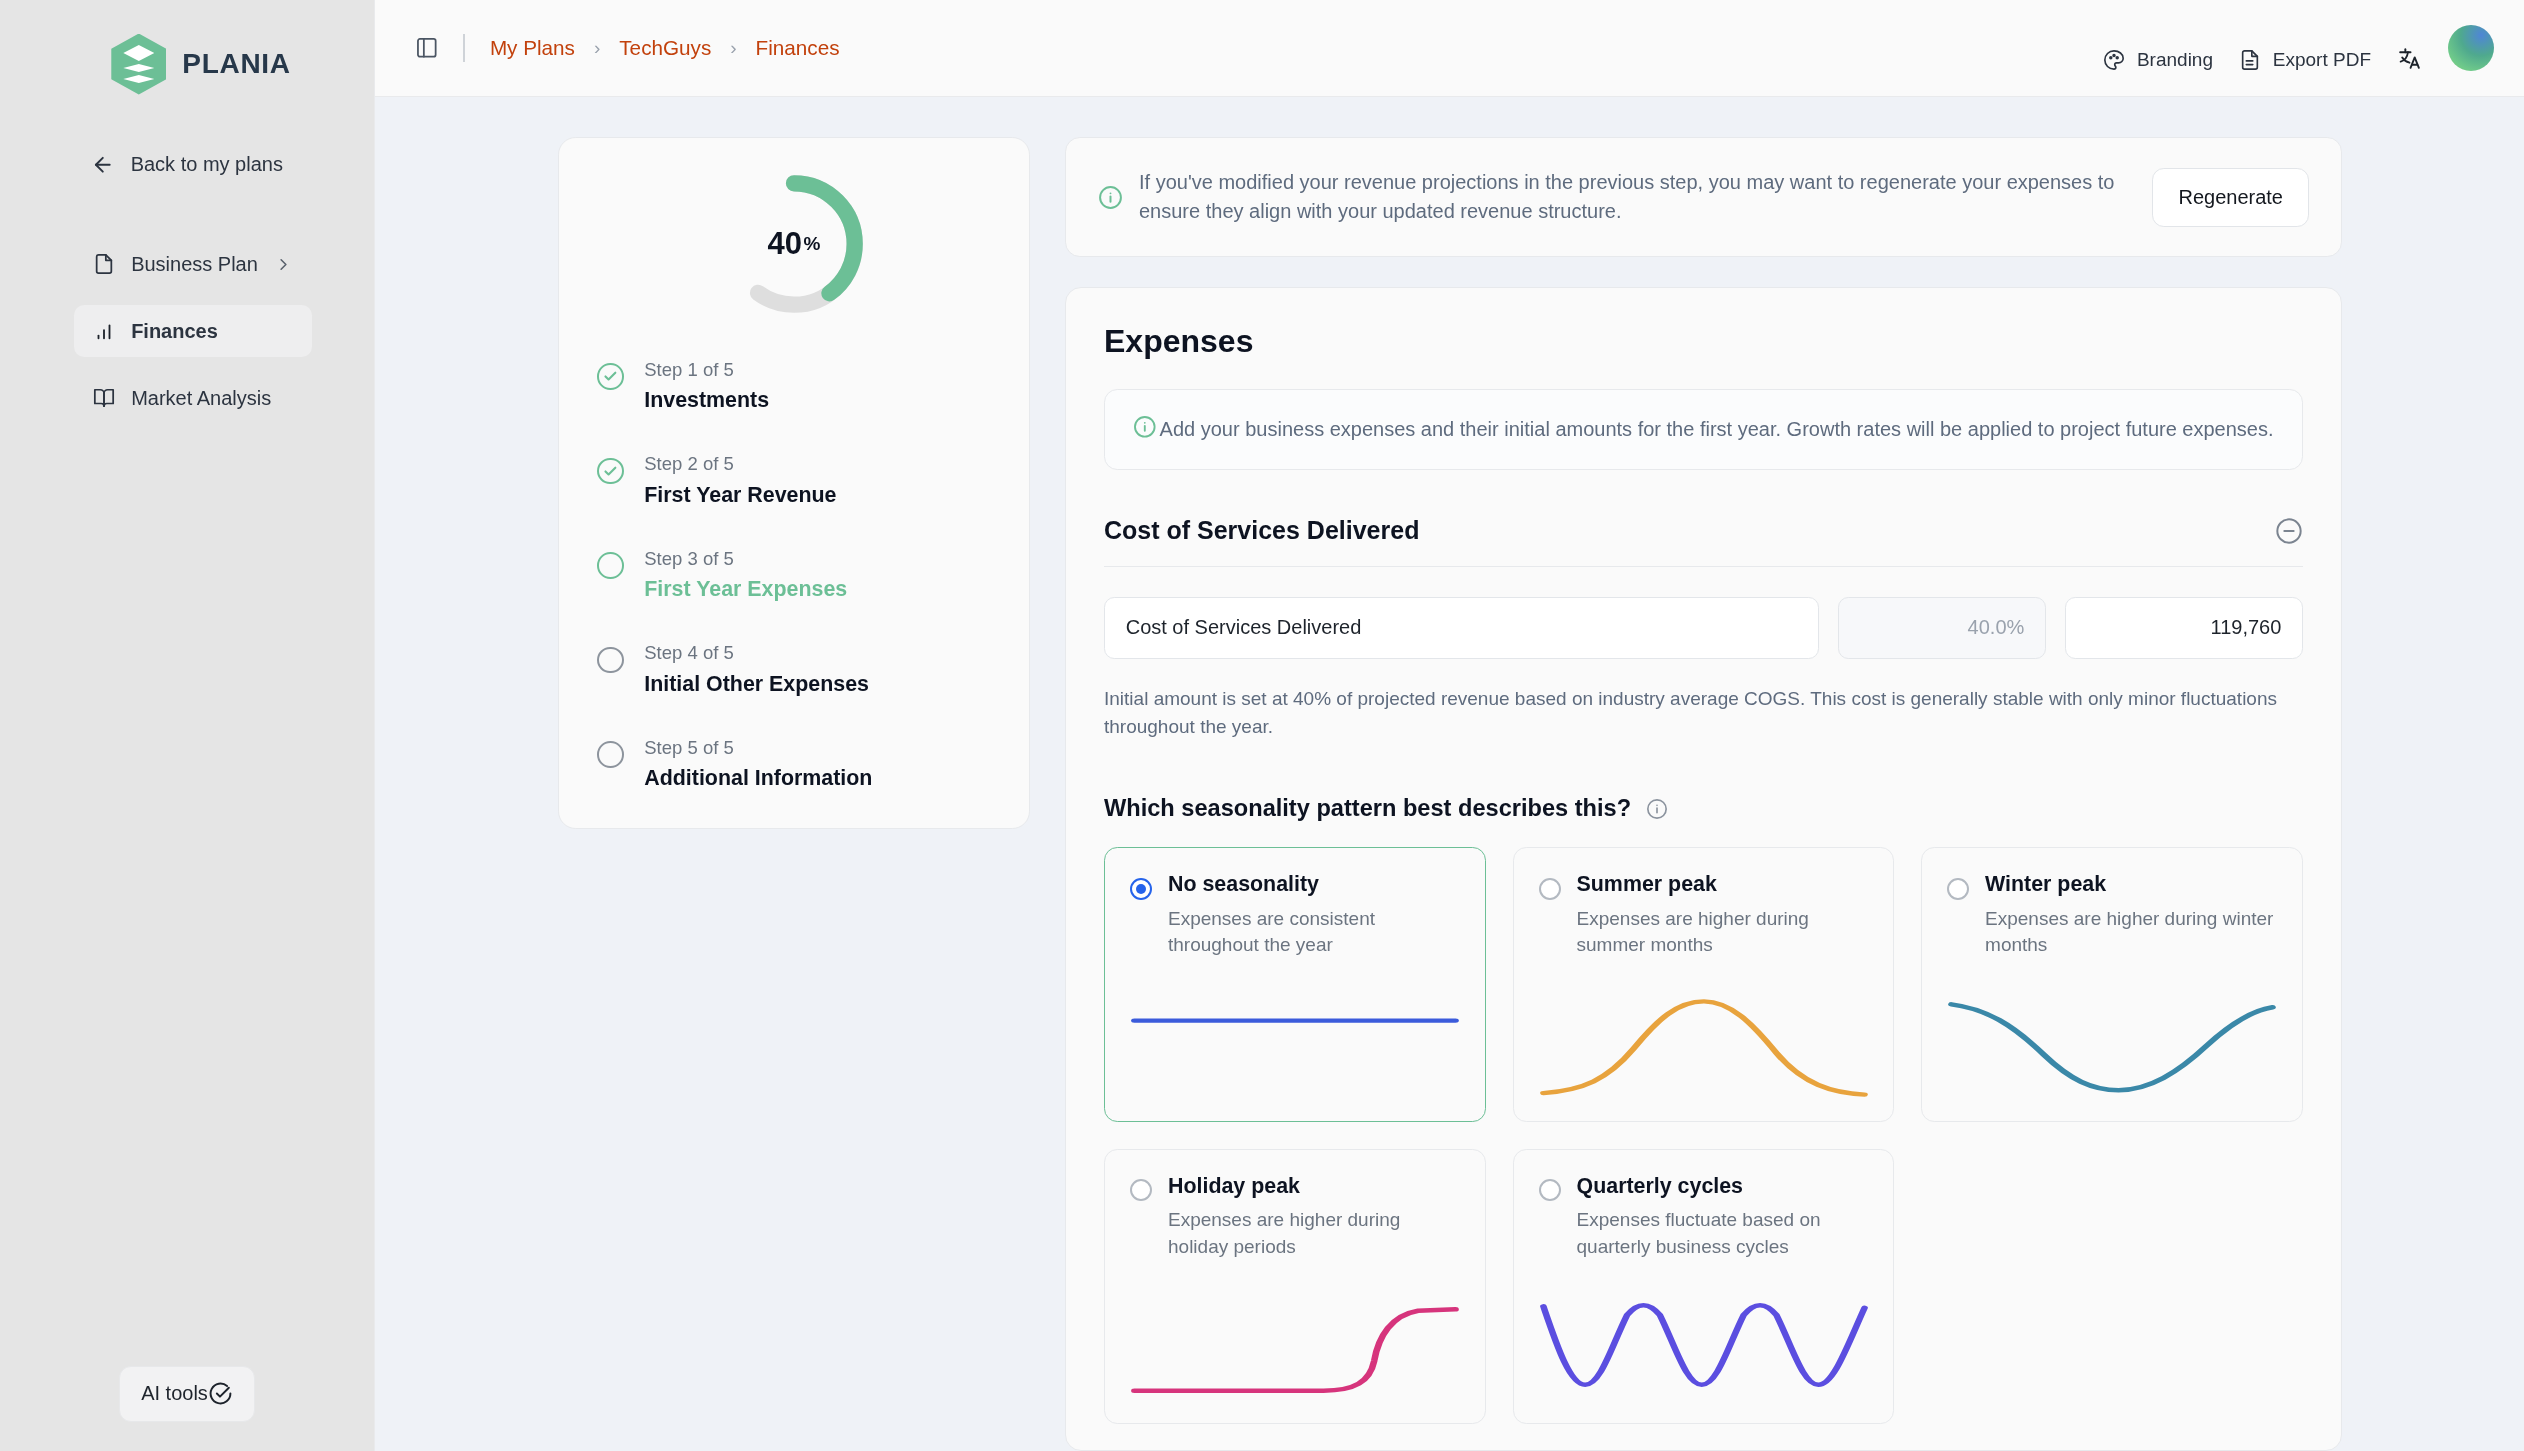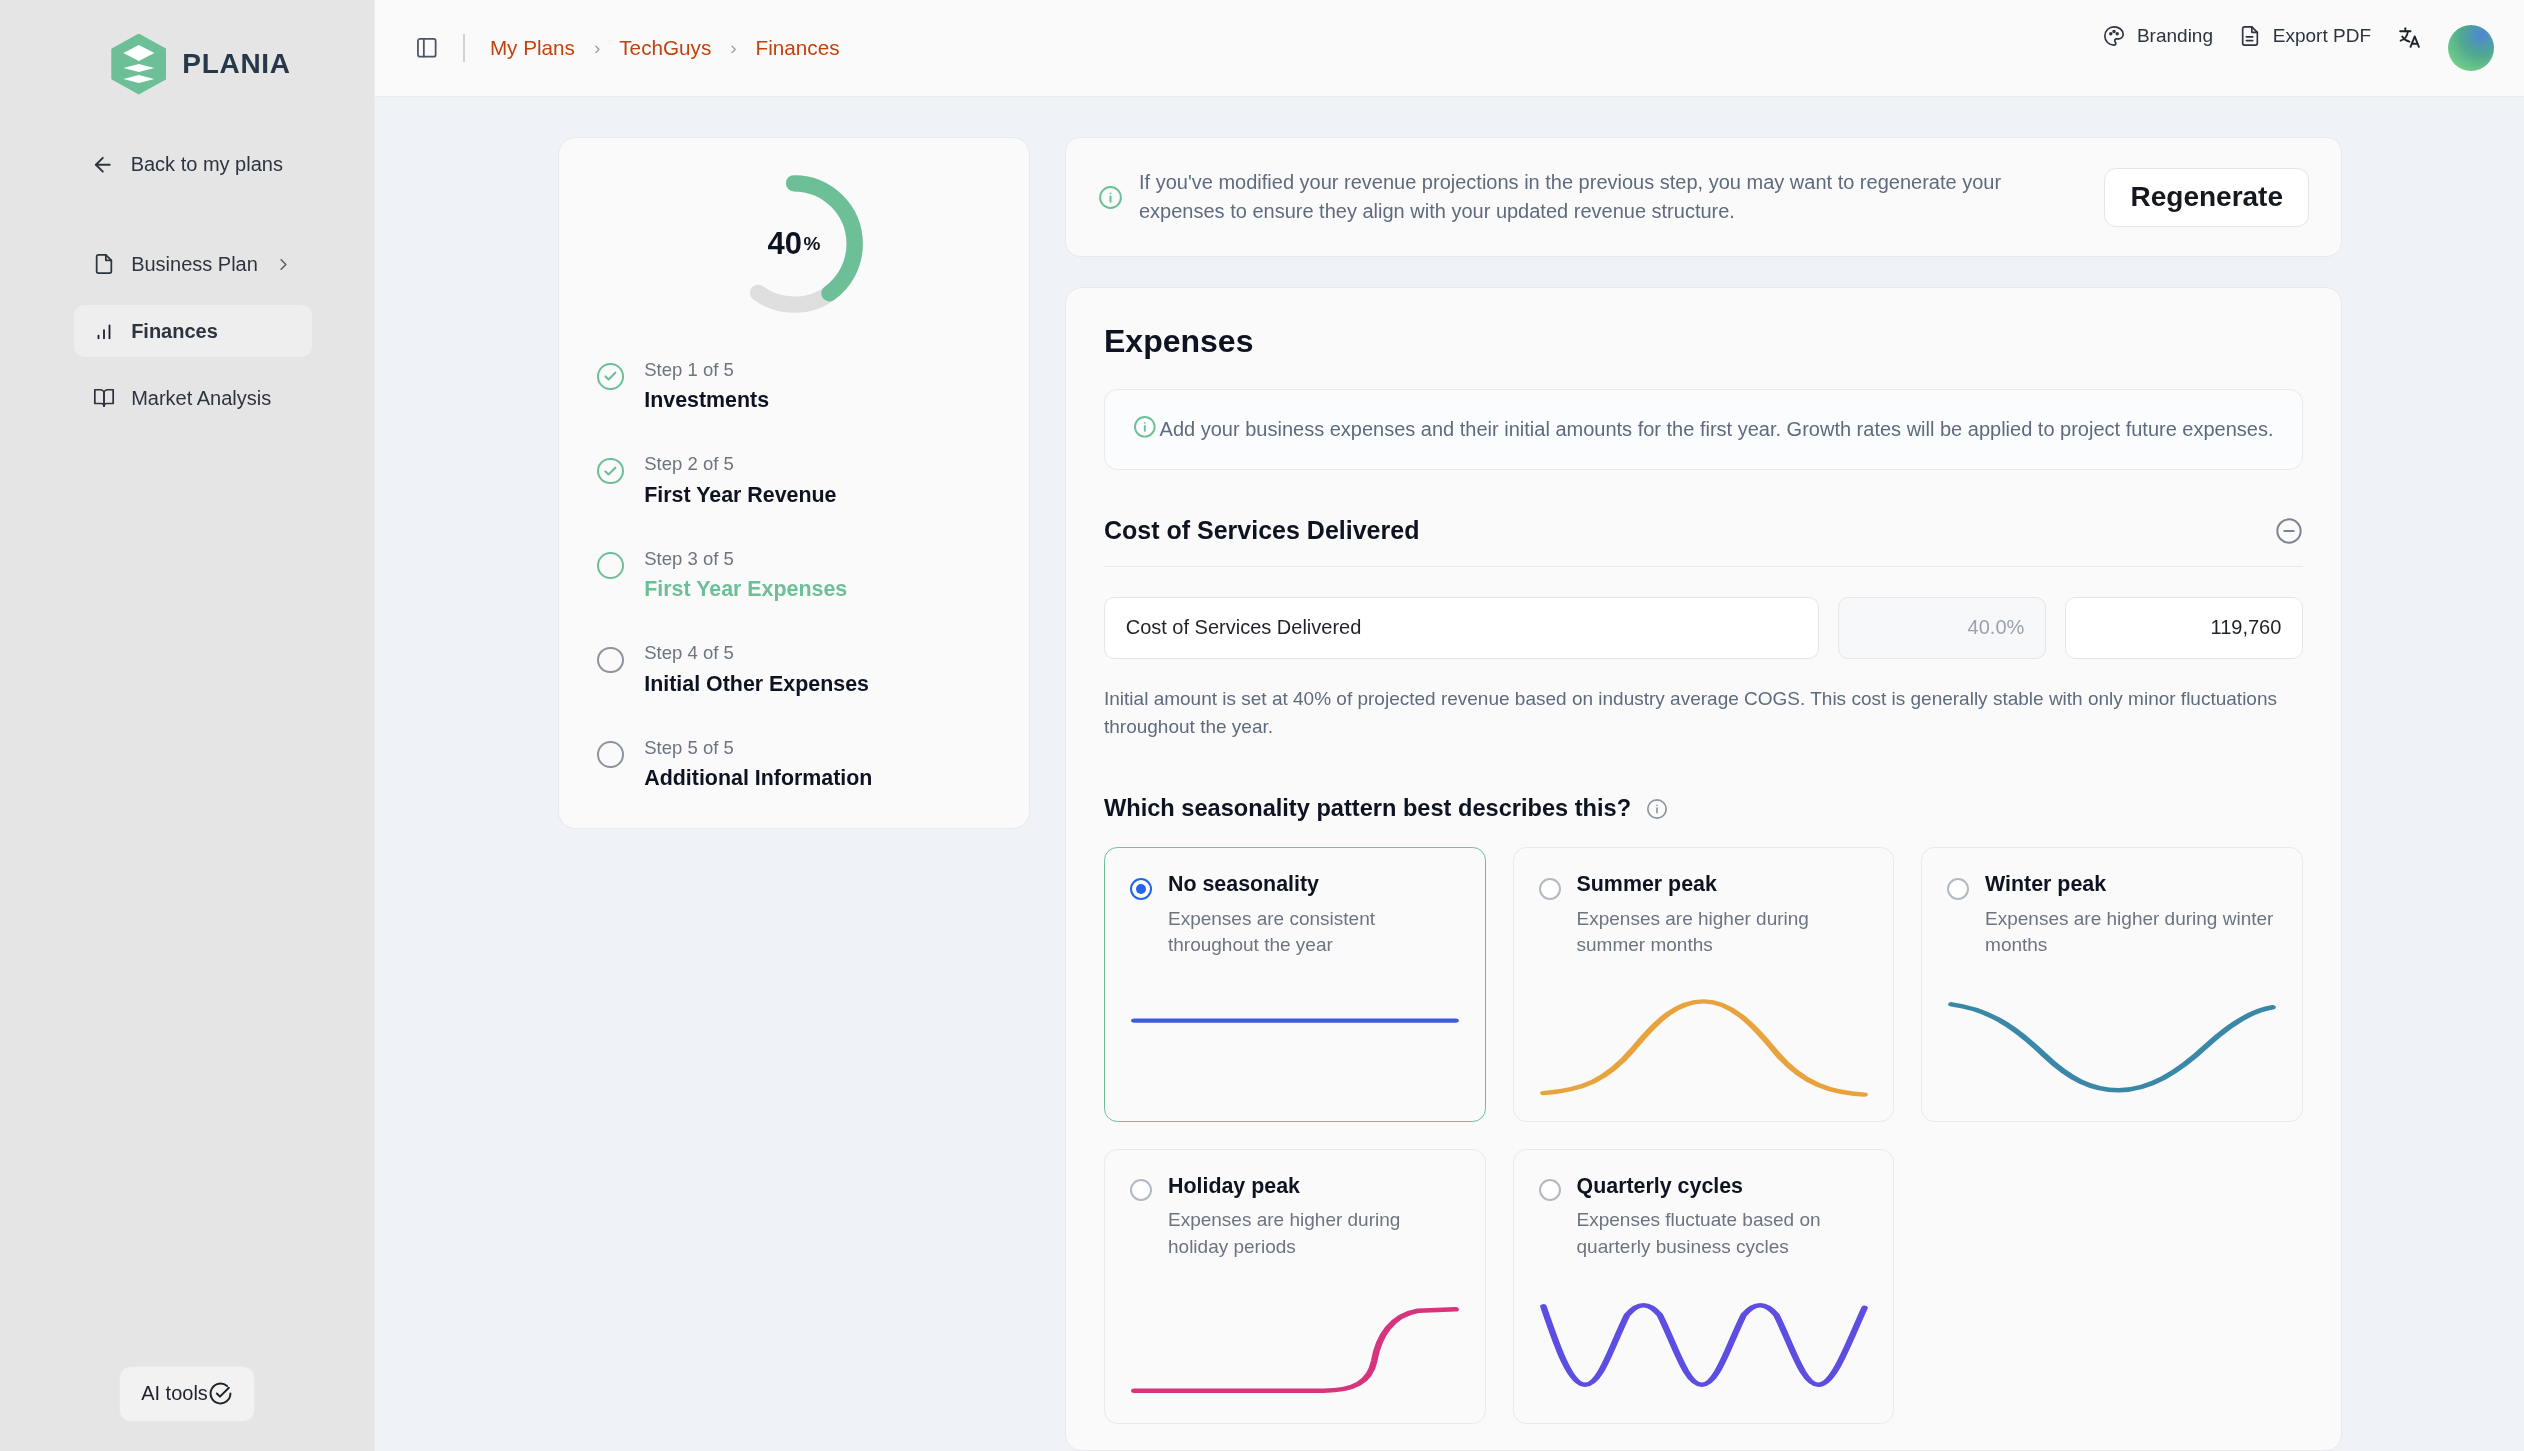--- a/index.html
+++ b/index.html
@@ -56,21 +56,21 @@
   
   .main { flex: 1; display: flex; flex-direction: column; min-width: 0; }
   .topbar {
     height: 97px; background: #fafafa; border-bottom: 1.5px solid #e9eaec;
     display: flex; align-items: center; padding: 0 31px 0 40px; flex: 0 0 97px;
   }
   .crumbs { display: flex; align-items: center; gap: 19px; }
   .vbar { width: 1.5px; height: 28px; background: #cfd3d8; margin: 0 5.9px; }
   .crumb { font-size: 20.7px; color: #c2410c; cursor: pointer; }
   .chev { color: #9aa2ad; font-size: 19px; }
-  .top-actions { margin-left: auto; display: flex; align-items: flex-start; gap: 26px; }
+  .top-actions { margin-left: auto; display: flex; align-items: flex-end; gap: 26px; }
   .act { display: flex; align-items: center; gap: 11.8px; font-size: 19px; color: #2c3440; cursor: pointer; }
   .avatar {
     width: 46px; height: 46px; border-radius: 50%;
     background: radial-gradient(circle at 72% 22%, #4f86d6 0%, #4fa98e 42%, #6ec98a 75%, #8ed07a 100%);
     cursor: pointer;
   }
 
   .content { flex: 1; background: #eff2f7; padding: 40px 0 0 0; display: flex; gap: 35px; padding-left: 183px; padding-right: 183px; overflow: hidden; }
 
   
@@ -100,21 +100,21 @@
   
   .right { flex: 1; min-width: 0; display: flex; flex-direction: column; gap: 29.5px; }
 
   .banner {
     background: #fafafa; border: 1.5px solid #e7e9ec; border-radius: 14.8px;
     padding: 29.5px 32px; display: flex; align-items: center; gap: 16px;
   }
   .banner .msg { flex: 1; font-size: 20px; line-height: 1.45; color: #5e6b7e; }
   .btn-regen {
     background: #ffffff; border: 1.5px solid #e2e5e9; border-radius: 11.8px;
-    padding: 0 25px; height: 59px; font-size: 28px; font-weight: 700; color: #14181f;
+    padding: 0 25px; height: 59px; font-size: 20px; font-weight: 400; color: #14181f;
     cursor: pointer; font-family: inherit; white-space: nowrap;
   }
 
   .panel {
     background: #fafafa; border: 1.5px solid #e7e9ec; border-radius: 16px;
     padding: 35px 38px 44px 38px; flex: 1; min-height: 0;
   }
   .panel-title { font-size: 32px; font-weight: 700; color: #0d1321; margin-bottom: 29.5px; }
   .info-box {
     border: 1.5px solid #e7e9ec; border-radius: 13.3px; background: #fbfcfd;

